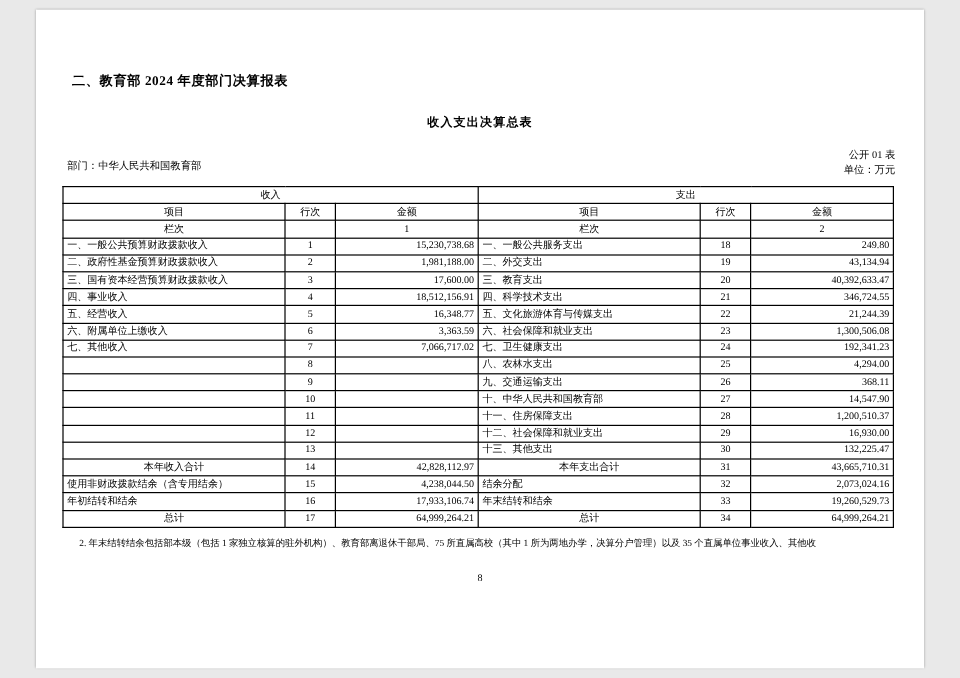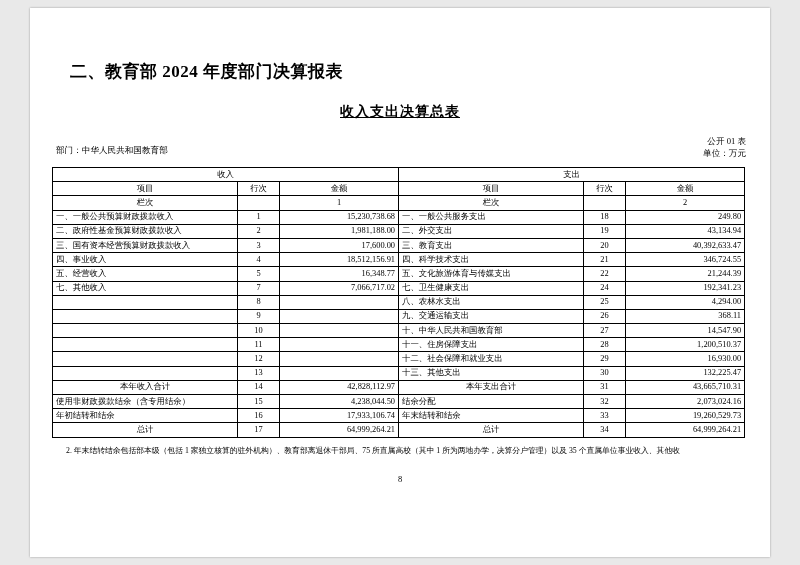--- a/index.html
+++ b/index.html
@@ -25,33 +25,32 @@
   }
   .inner {
     position: absolute;
     left: 22px;
     top: 0;
     width: 696px;
     height: 549px;
   }
   .section-title {
     font-family: "Liberation Serif", serif;
-    font-size: 17px;
+    font-size: 11px;
     font-weight: bold;
     margin-top: 52px;
-    margin-left: 18px;
+    margin-left: 8px;
     letter-spacing: 0.5px;
   }
   .doc-title {
     text-align: center;
-    font-size: 14px;
+    font-size: 10px;
     font-weight: bold;
     margin-top: 20px;
     letter-spacing: 1px;
-    text-decoration: underline;
   }
   .meta-row {
     margin-top: 16px;
     position: relative;
     height: 28px;
   }
   .meta-left {
     position: absolute;
     left: 4px;
     top: 8px;
@@ -189,20 +188,28 @@
           </tr>
           <tr>
             <td class="c-left">五、经营收入</td>
             <td class="c-center">5</td>
             <td class="c-right">16,348.77</td>
             <td class="c-left">五、文化旅游体育与传媒支出</td>
             <td class="c-center">22</td>
             <td class="c-right">21,244.39</td>
           </tr>
           <tr>
+            <td class="c-left">六、附属单位上缴收入</td>
+            <td class="c-center">6</td>
+            <td class="c-right">3,363.59</td>
+            <td class="c-left">六、社会保障和就业支出</td>
+            <td class="c-center">23</td>
+            <td class="c-right">1,300,506.08</td>
+          </tr>
+          <tr>
             <td class="c-left">七、其他收入</td>
             <td class="c-center">7</td>
             <td class="c-right">7,066,717.02</td>
             <td class="c-left">七、卫生健康支出</td>
             <td class="c-center">24</td>
             <td class="c-right">192,341.23</td>
           </tr>
           <tr>
             <td class="c-left"></td>
             <td class="c-center">8</td>

